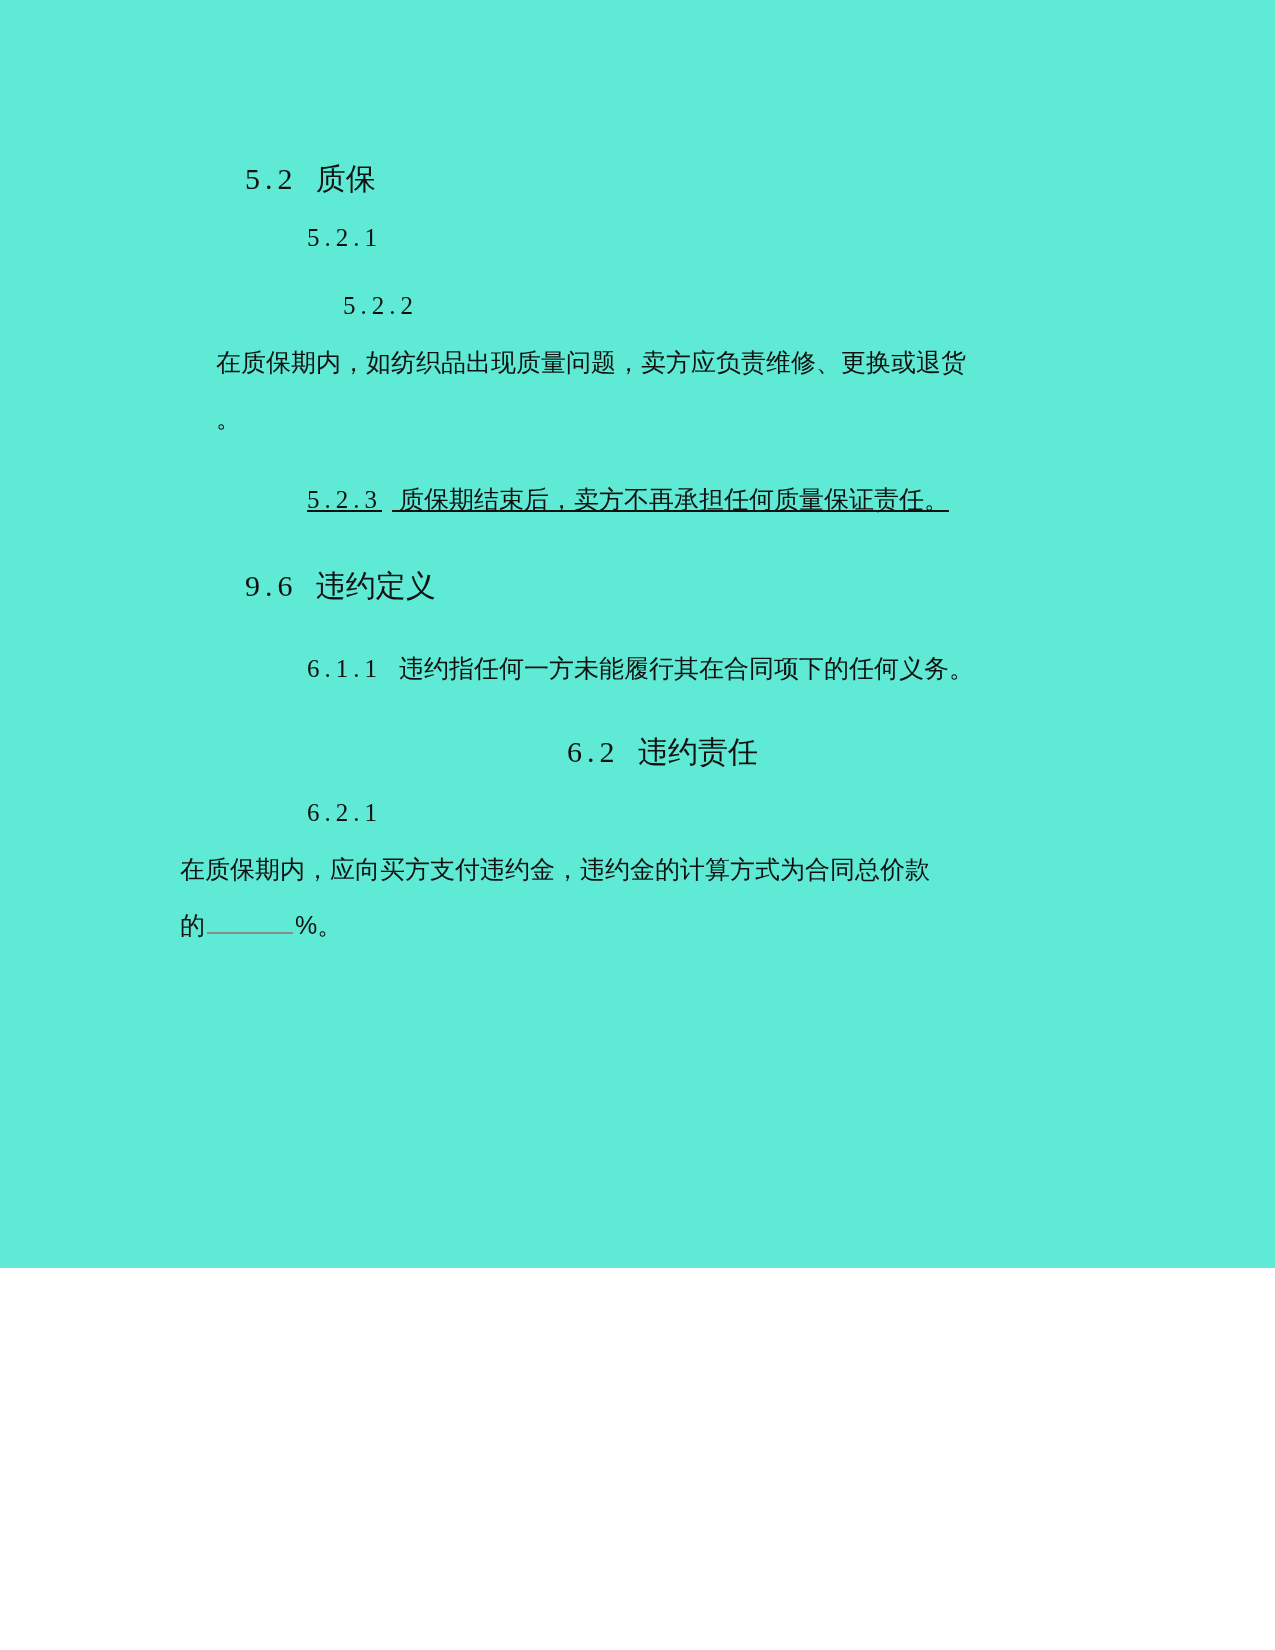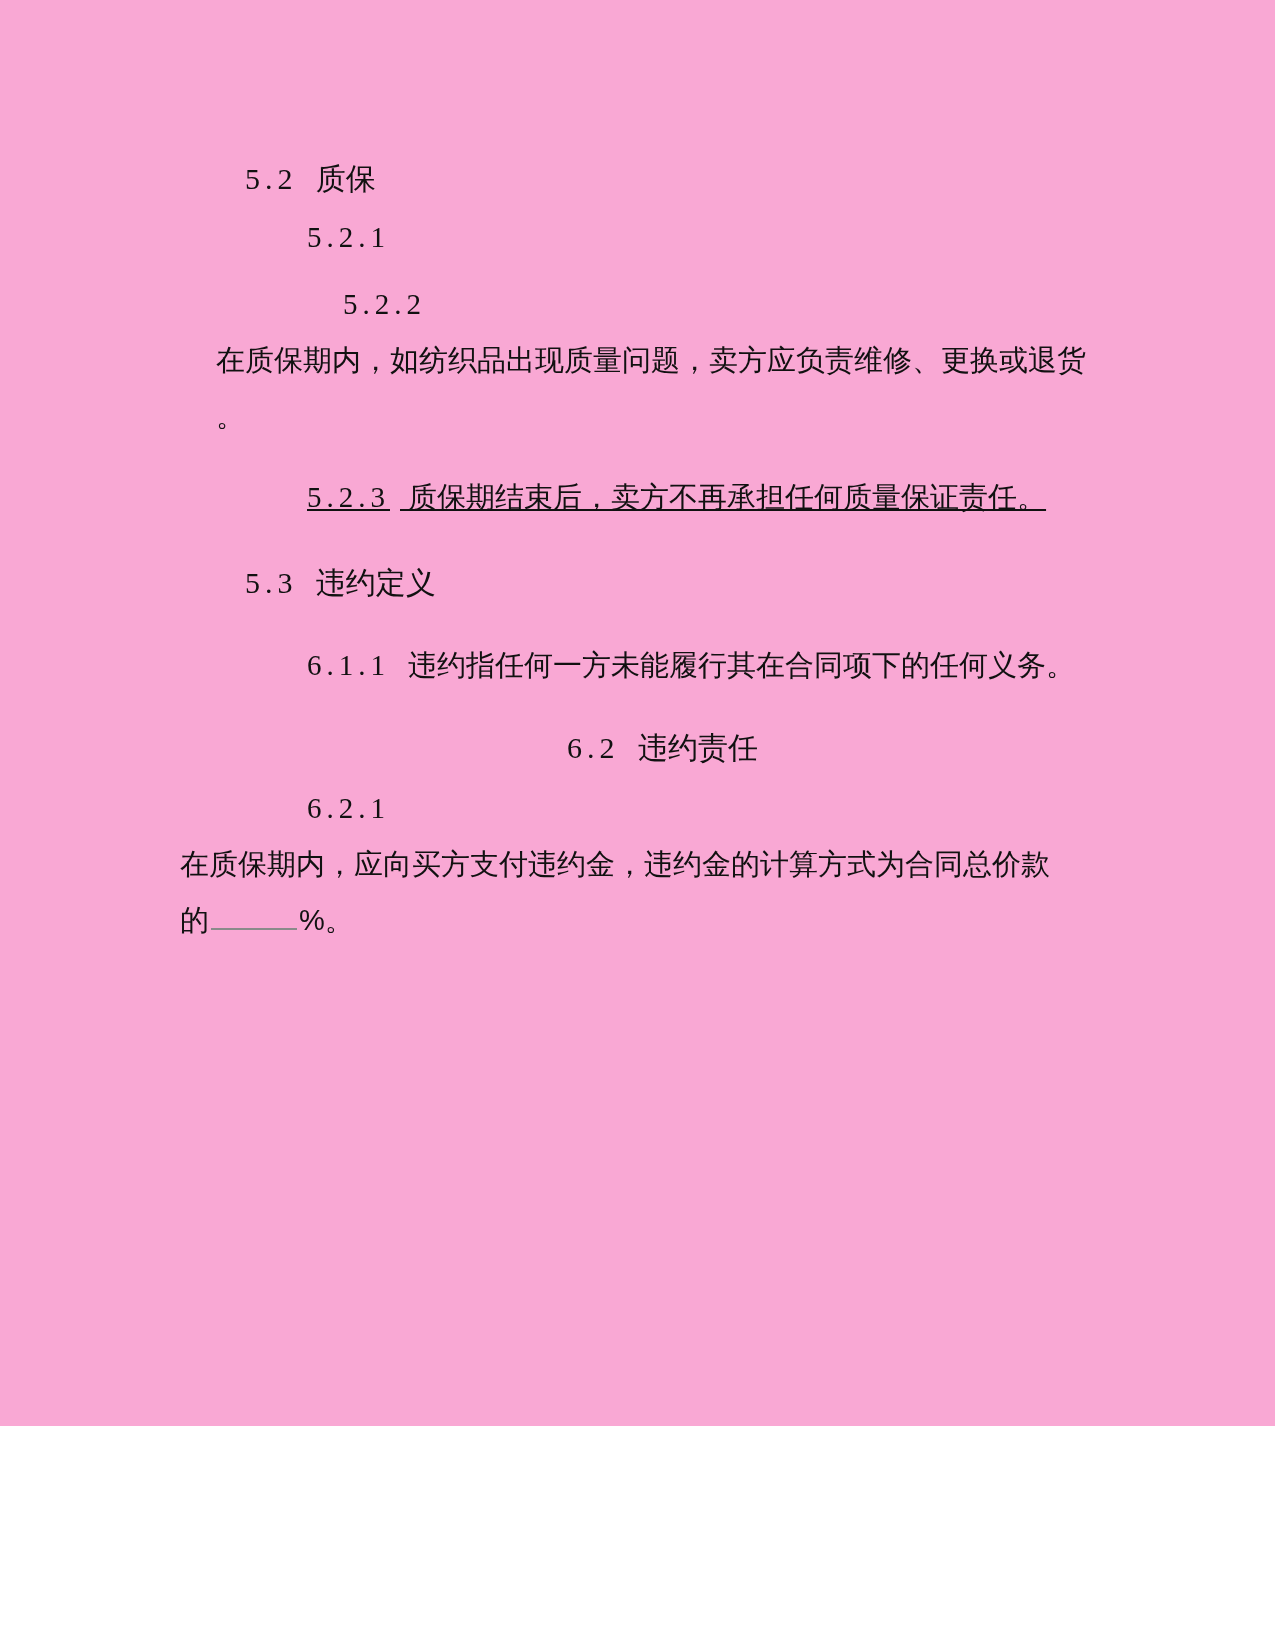--- a/index.html
+++ b/index.html
@@ -1,33 +1,33 @@
 <!DOCTYPE html>
 <html><head>
 <meta charset="utf-8">
 <style>
   html, body { margin: 0; padding: 0; background: #ffffff; }
   .page {
     position: relative;
     width: 1275px;
-    height: 1426px;
-    background: #f9a8d4;
+    height: 1268px;
+    background: #5eead4;
     overflow: hidden;
     font-family: "Liberation Sans", sans-serif;
     color: #111111;
   }
   .doc {
     position: absolute;
     left: 180px;
     top: 0;
     width: 900px;
   }
   .block { margin: 0; }
   .line {
-    font-size: 29px;
+    font-size: 25px;
     line-height: 56px;
     white-space: pre;
   }
   .t-heading .line { font-size: 30px; }
   .indent-heading { padding-left: 65px; }
   .indent-num { padding-left: 127px; }
   .num {
     font-family: "Liberation Serif", "DejaVu Serif", serif;
     letter-spacing: 5px;
     margin-right: 10px;
@@ -64,21 +64,21 @@
       </div>
       <div class="block t-para b2">
         <div class="line indent-num"><span class="num">5.2.2</span></div>
         <div class="line"><span class="text-run">在质保期内，如纺织品出现质量问题，卖方应负责维修、更换或退货</span></div>
         <div class="line"><span class="text-run">。</span></div>
       </div>
       <div class="block t-para b3">
         <div class="line indent-num"><span class="num">5.2.3</span><span class="text-run"> 质保期结束后，卖方不再承担任何质量保证责任。</span></div>
       </div>
       <div class="block t-heading b5">
-        <div class="line indent-heading"><span class="num">5.3</span><span class="text-run"> 违约定义</span></div>
+        <div class="line indent-heading"><span class="num">9.6</span><span class="text-run"> 违约定义</span></div>
       </div>
       <div class="block t-para b6">
         <div class="line indent-num"><span class="num">6.1.1</span><span class="text-run"> 违约指任何一方未能履行其在合同项下的任何义务。</span></div>
       </div>
       <div class="block t-heading b8">
         <div class="line indent-heading"><span class="num">6.2</span><span class="text-run"> 违约责任</span></div>
       </div>
       <div class="block t-para b9">
         <div class="line indent-num"><span class="num">6.2.1</span></div>
         <div class="line"><span class="text-run">在质保期内，应向买方支付违约金，违约金的计算方式为合同总价款</span></div>

